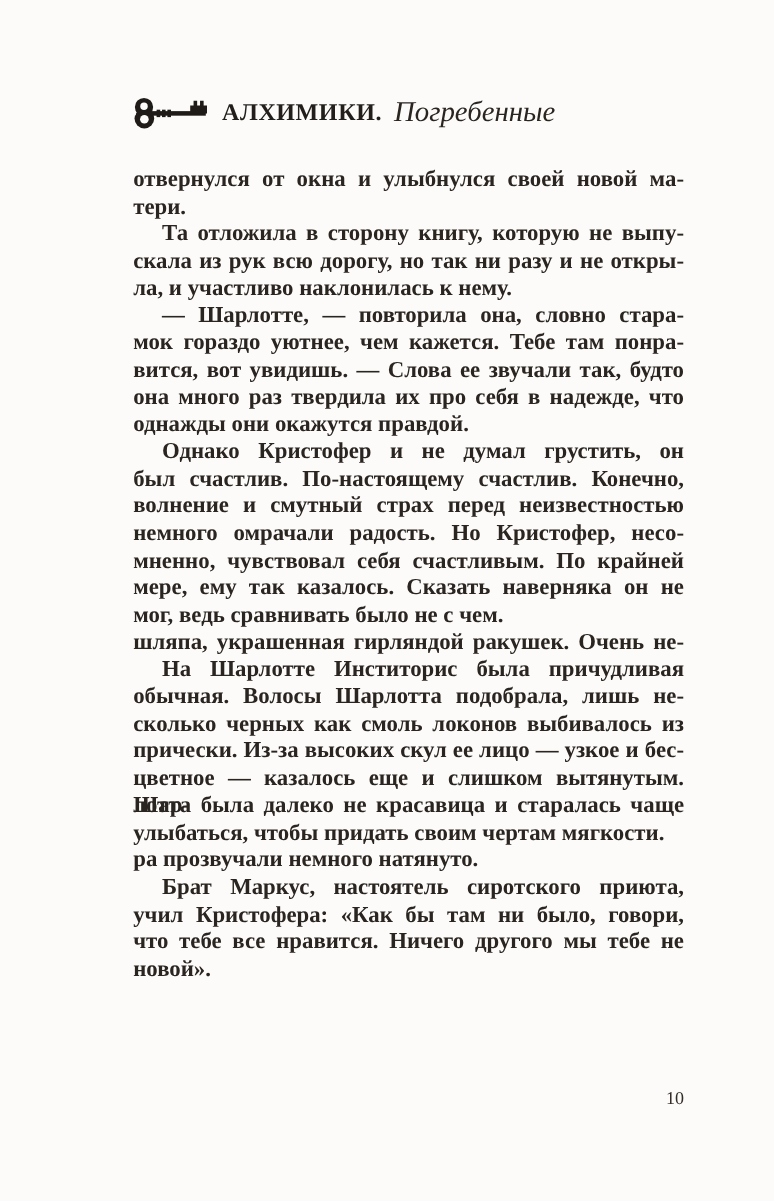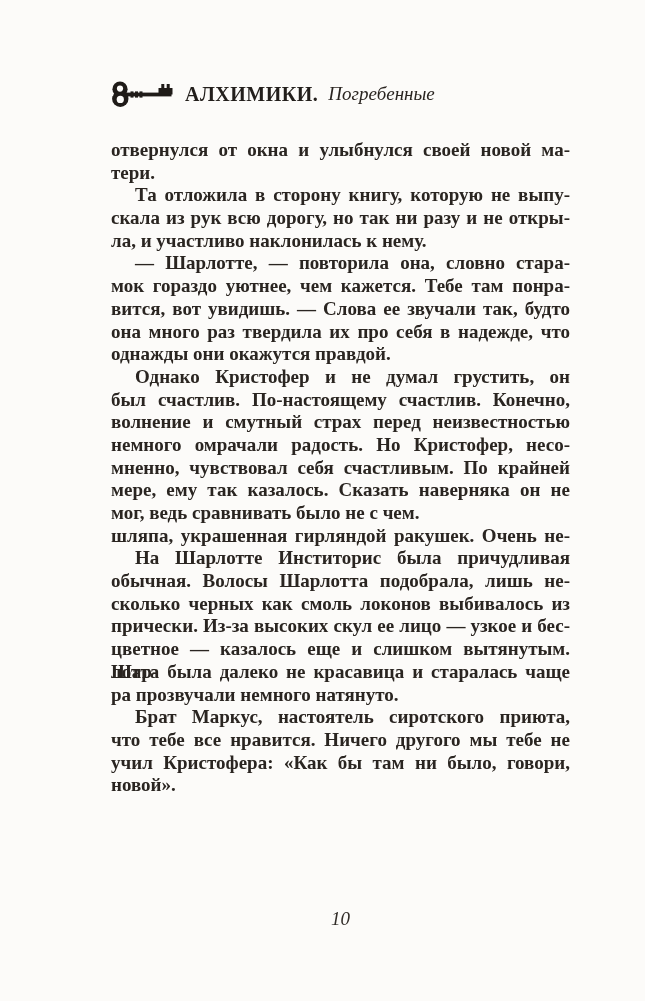--- a/index.html
+++ b/index.html
@@ -29,21 +29,21 @@
     display: block;
   }
   .series-title {
     font-weight: bold;
     font-size: 20px;
     letter-spacing: 0.5px;
     color: #221e1b;
   }
   .book-title {
     font-style: italic;
-    font-size: 19px;
+    font-size: 24px;
     color: #2a2521;
   }
   .body-text {
     position: absolute;
     left: 111px;
     top: 139px;
     width: 459px;
     font-size: 19px;
     font-weight: bold;
   }
@@ -58,24 +58,23 @@
     text-align-last: justify;
   }
   .line.indent {
     text-indent: 24px;
   }
   .page-number {
     position: absolute;
     left: 111px;
     top: 908px;
     width: 459px;
-    text-align: center;
-    font-size: 19px;
+    text-align: right;
+    font-size: 15px;
     color: #322d29;
-    font-style: italic;
   }
 </style>
 </head>
 <body>
 
 <div class="page">
 
   <div class="running-header">
     <span>
       <svg class="key-icon-svg" width="66" height="27" viewBox="0 0 66 27" aria-hidden="true">
@@ -117,22 +116,23 @@
       <div class="line just">мненно, чувствовал себя счастливым. По крайней</div>
       <div class="line just">мере, ему так казалось. Сказать наверняка он не</div>
       <div class="line">мог, ведь сравнивать было не с чем.</div>
       <div class="line just">шляпа, украшенная гирляндой ракушек. Очень не-</div>
       <div class="line just indent">На Шарлотте Инститорис была причудливая</div>
       <div class="line just">обычная. Волосы Шарлотта подобрала, лишь не-</div>
       <div class="line just">сколько черных как смоль локонов выбивалось из</div>
       <div class="line just">прически. Из-за высоких скул ее лицо — узкое и бес-</div>
       <div class="line just">цветное — казалось еще и слишком вытянутым. Шар-</div>
       <div class="line just">лотта была далеко не красавица и старалась чаще</div>
+      <div class="line">улыбаться, чтобы придать своим чертам мягкости.</div>
       <div class="line">ра прозвучали немного натянуто.</div>
       <div class="line just indent">Брат Маркус, настоятель сиротского приюта,</div>
+      <div class="line just">учил Кристофера: «Как бы там ни было, говори,</div>
       <div class="line just">что тебе все нравится. Ничего другого мы тебе не</div>
-      <div class="line just">учил Кристофера: «Как бы там ни было, говори,</div>
       <div class="line">новой».</div>
     </div>
 
   <div class="page-number">10</div>
 
 </div>
 
 </body></html>

